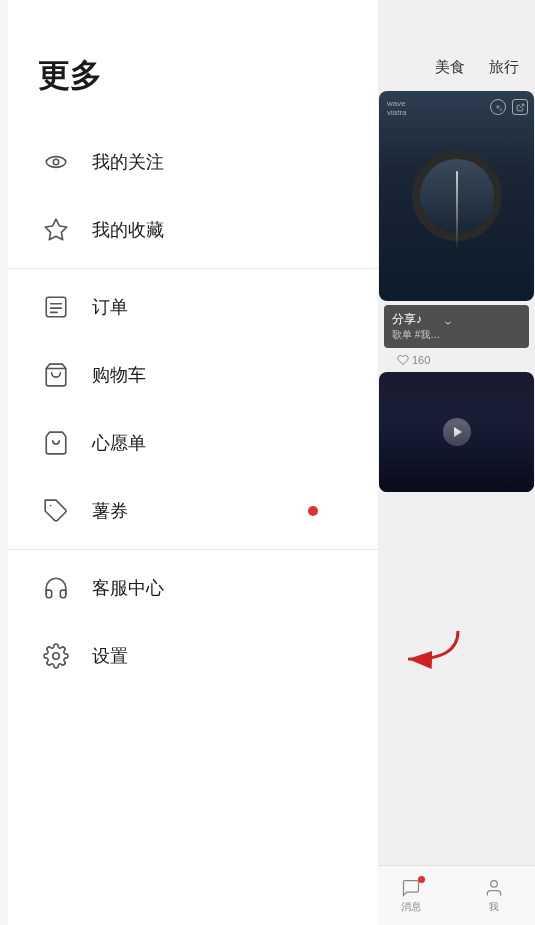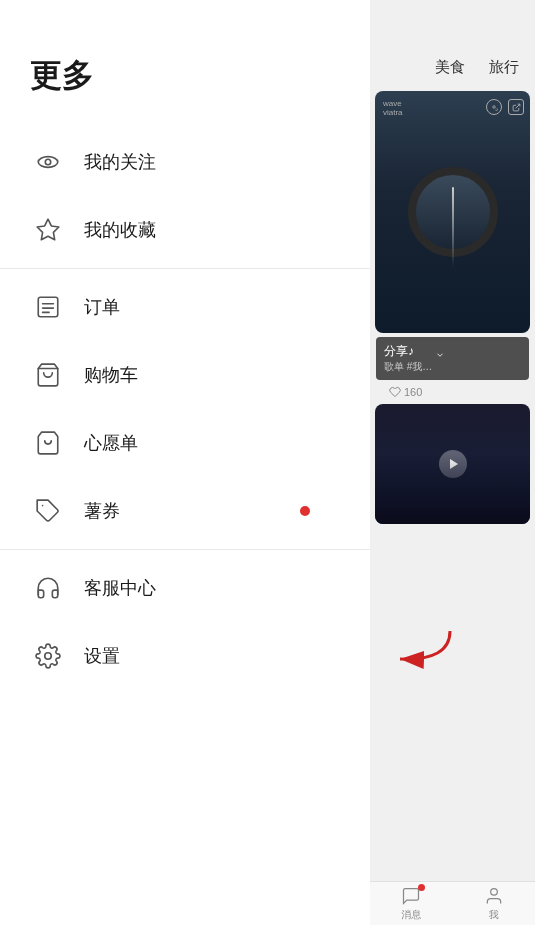--- a/index.html
+++ b/index.html
@@ -21,20 +21,21 @@
     }
 
     
     .menu-panel {
       width: 370px;
       height: 100%;
       background: #ffffff;
       position: relative;
       z-index: 10;
       flex-shrink: 0;
+      margin-left: 8px;
     }
 
     .menu-title {
       font-size: 32px;
       font-weight: bold;
       color: #1a1a1a;
       padding: 54px 30px 30px 30px;
     }
 
     .menu-list {
@@ -112,21 +113,21 @@
     }
 
     .nav-tag {
       font-size: 15px;
       color: #333;
     }
 
     
     .card-1 {
       width: 155px;
-      height: 242px;
+      height: 210px;
       background: linear-gradient(180deg, #2c3e50 0%, #1a2535 40%, #0d1b2a 100%);
       border-radius: 8px;
       margin: 4px auto;
       position: relative;
       overflow: hidden;
       display: flex;
       align-items: center;
       justify-content: center;
     }
 
@@ -199,21 +200,21 @@
       border-bottom: 5px solid transparent;
       margin-left: 2px;
     }
 
     
     .bottom-nav {
       position: absolute;
       bottom: 0;
       right: 0;
       width: 165px;
-      height: 44px;
+      height: 60px;
       background: #f8f8f8;
       display: flex;
       align-items: center;
       justify-content: space-around;
       border-top: 1px solid #e0e0e0;
     }
 
     .bottom-nav-item {
       display: flex;
       flex-direction: column;

